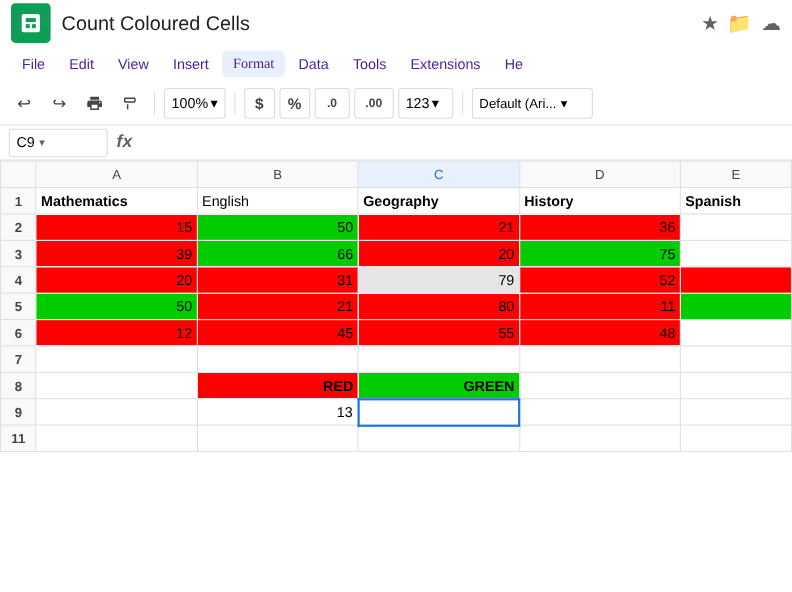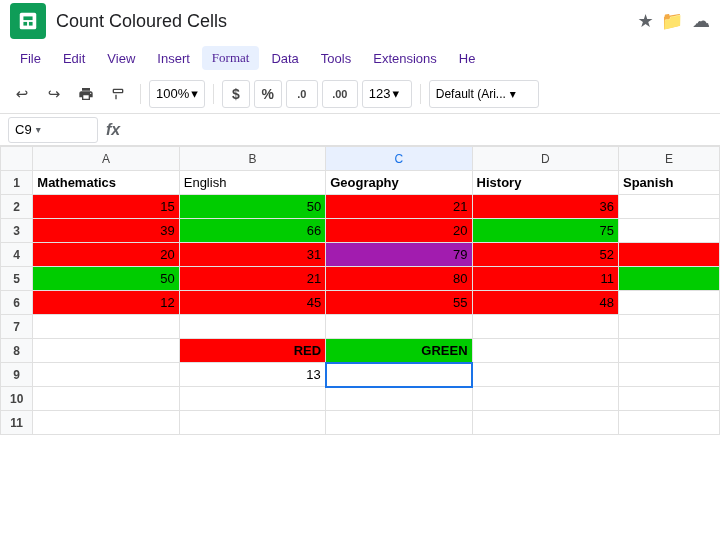--- a/index.html
+++ b/index.html
@@ -293,21 +293,21 @@
           <td class="cell" style="background-color: rgb(255, 0, 0);">39</td>
           <td class="cell" style="background-color: rgb(0, 204, 0);">66</td>
           <td class="cell" style="background-color: rgb(255, 0, 0);">20</td>
           <td class="cell" style="background-color: rgb(0, 204, 0);">75</td>
           <td class="cell"></td>
         </tr>
         <tr>
           <th class="row-header">4</th>
           <td class="cell" style="background-color: rgb(255, 0, 0);">20</td>
           <td class="cell" style="background-color: rgb(255, 0, 0);">31</td>
-          <td class="cell" style="background-color: #a21caf;">79</td>
+          <td class="cell" style="background-color: #e5e5e5;">79</td>
           <td class="cell" style="background-color: rgb(255, 0, 0);">52</td>
           <td class="cell" style="background-color: rgb(255, 0, 0);"></td>
         </tr>
         <tr>
           <th class="row-header">5</th>
           <td class="cell" style="background-color: rgb(0, 204, 0);">50</td>
           <td class="cell" style="background-color: rgb(255, 0, 0);">21</td>
           <td class="cell" style="background-color: rgb(255, 0, 0);">80</td>
           <td class="cell" style="background-color: rgb(255, 0, 0);">11</td>
           <td class="cell" style="background-color: rgb(0, 204, 0);"></td>
@@ -338,28 +338,20 @@
         </tr>
         <tr>
           <th class="row-header">9</th>
           <td class="cell"></td>
           <td class="cell">13</td>
           <td class="cell selected-cell"></td>
           <td class="cell"></td>
           <td class="cell"></td>
         </tr>
         <tr>
-          <th class="row-header">10</th>
-          <td class="cell"></td>
-          <td class="cell"></td>
-          <td class="cell"></td>
-          <td class="cell"></td>
-          <td class="cell"></td>
-        </tr>
-        <tr>
           <th class="row-header">11</th>
           <td class="cell"></td>
           <td class="cell"></td>
           <td class="cell"></td>
           <td class="cell"></td>
           <td class="cell"></td>
         </tr>
       </tbody>
   </table>
 </div>

